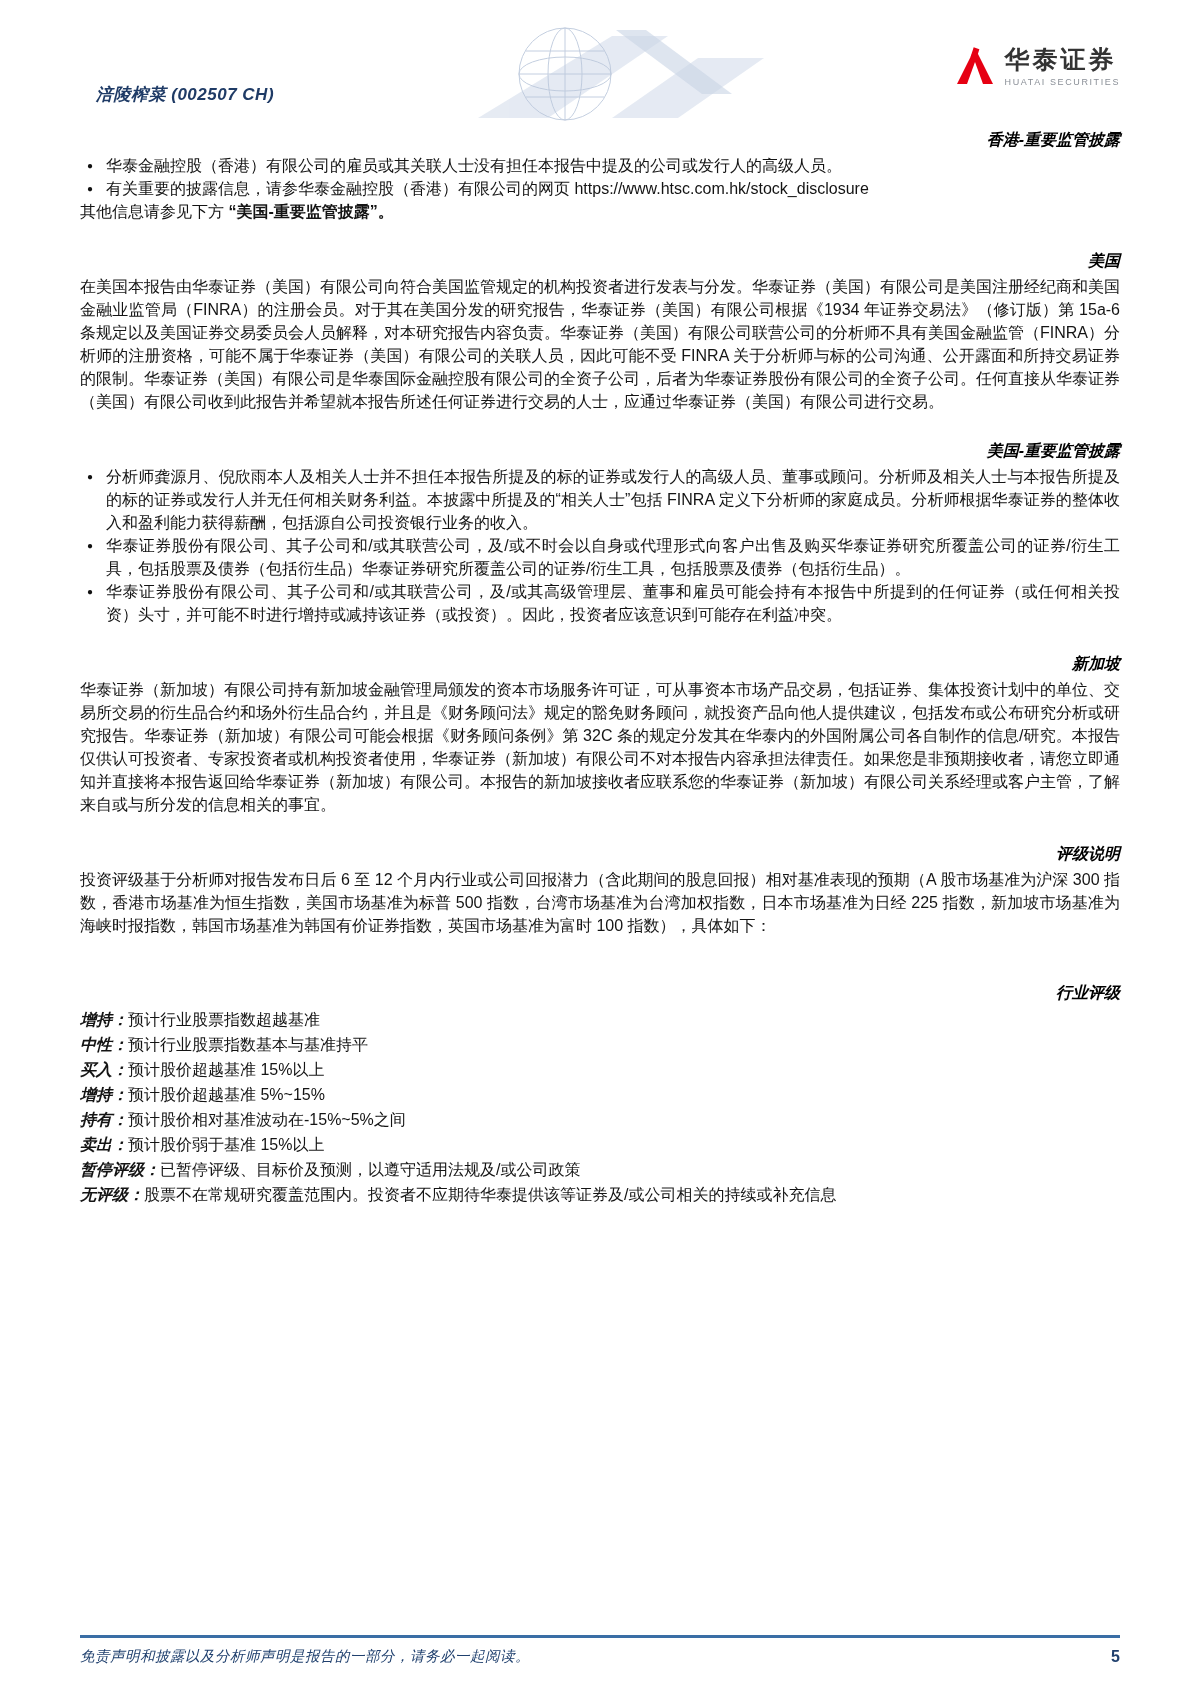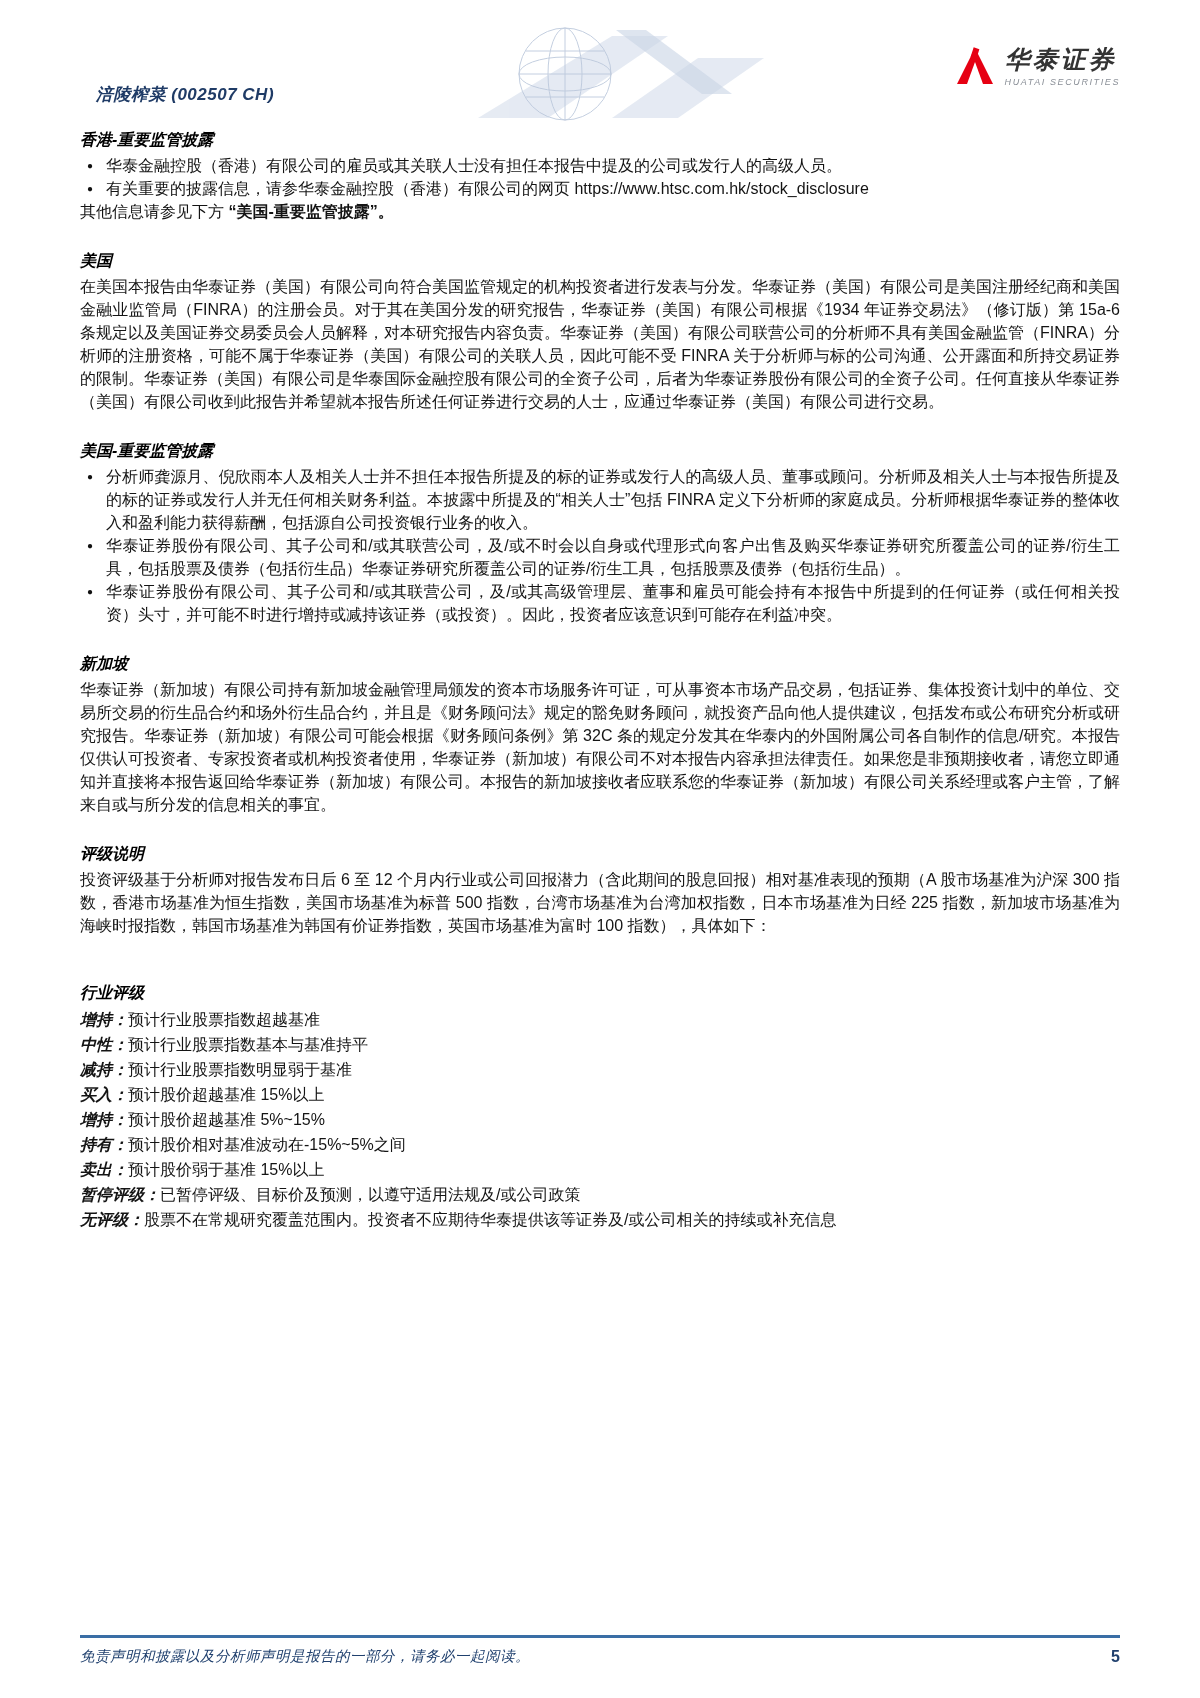--- a/index.html
+++ b/index.html
@@ -14,29 +14,29 @@
   .page { position: relative; width: 1200px; height: 1698px; padding: 0 80px; overflow: hidden; }
 
   
   .header { position: relative; height: 122px; }
   .watermark { position: absolute; left: 50%; top: 18px; transform: translateX(-50%); z-index: 0; }
   .doc-title {
     position: absolute; left: 16px; bottom: 16px; z-index: 2;
     font-size: 17px; font-weight: bold; font-style: italic; color: #1f3b66;
     letter-spacing: 0.5px;
   }
-  .logo { position: absolute; right: 0; top: 46px; z-index: 2; display: flex; align-items: center; gap: 10px; font-style: italic; }
+  .logo { position: absolute; right: 0; top: 46px; z-index: 2; display: flex; align-items: center; gap: 10px; }
   .logo-text .cn { font-size: 25px; font-weight: bold; color: #333333; letter-spacing: 3px; line-height: 1.1; }
   .logo-text .en { font-size: 9px; color: #8a8f97; letter-spacing: 1.6px; margin-top: 3px; }
 
   
   .content { position: relative; z-index: 1; font-size: 16px; line-height: 23px; text-align: justify; color: #141414; }
   h3.sec {
     font-size: 16px; font-weight: bold; font-style: italic; color: #000;
-    margin-top: 26px; margin-bottom: 3px; text-align: left;
+    margin-top: 26px; margin-bottom: 3px; text-align: right;
   }
   .gap-lg { margin-top: 64px; }
   .para { margin: 0; }
   ul.bullets { list-style: none; margin: 0; }
   ul.bullets > li { position: relative; padding-left: 26px; margin: 0; }
   ul.bullets > li::before {
     content: "●"; position: absolute; left: 7px; top: 0;
     font-size: 10px; line-height: 23px; color: #111;
   }
   .b-it { font-weight: bold; }
@@ -130,23 +130,20 @@
     <h3 class="sec gap-lg">评级说明</h3>
     <p class="para">投资评级基于分析师对报告发布日后 6 至 12 个月内行业或公司回报潜力（含此期间的股息回报）相对基准表现的预期（A 股市场基准为沪深 300 指数，香港市场基准为恒生指数，美国市场基准为标普 500 指数，台湾市场基准为台湾加权指数，日本市场基准为日经 225 指数，新加坡市场基准为海峡时报指数，韩国市场基准为韩国有价证券指数，英国市场基准为富时 100 指数），具体如下：</p>
 
     <h3 class="sec" style="margin-top:44px">行业评级</h3>
     <div class="rating-line">
       <span class="term">增持：</span><span>预计行业股票指数超越基准</span>
     </div>
     <div class="rating-line">
       <span class="term">中性：</span><span>预计行业股票指数基本与基准持平</span>
     </div>
-    <div class="rating-line">
-      <span class="term">减持：</span><span>预计行业股票指数明显弱于基准</span>
-    </div>
 
     <div class="rating-line">
       <span class="term">买入：</span><span>预计股价超越基准 15%以上</span>
     </div>
     <div class="rating-line">
       <span class="term">增持：</span><span>预计股价超越基准 5%~15%</span>
     </div>
     <div class="rating-line">
       <span class="term">持有：</span><span>预计股价相对基准波动在-15%~5%之间</span>
     </div>

